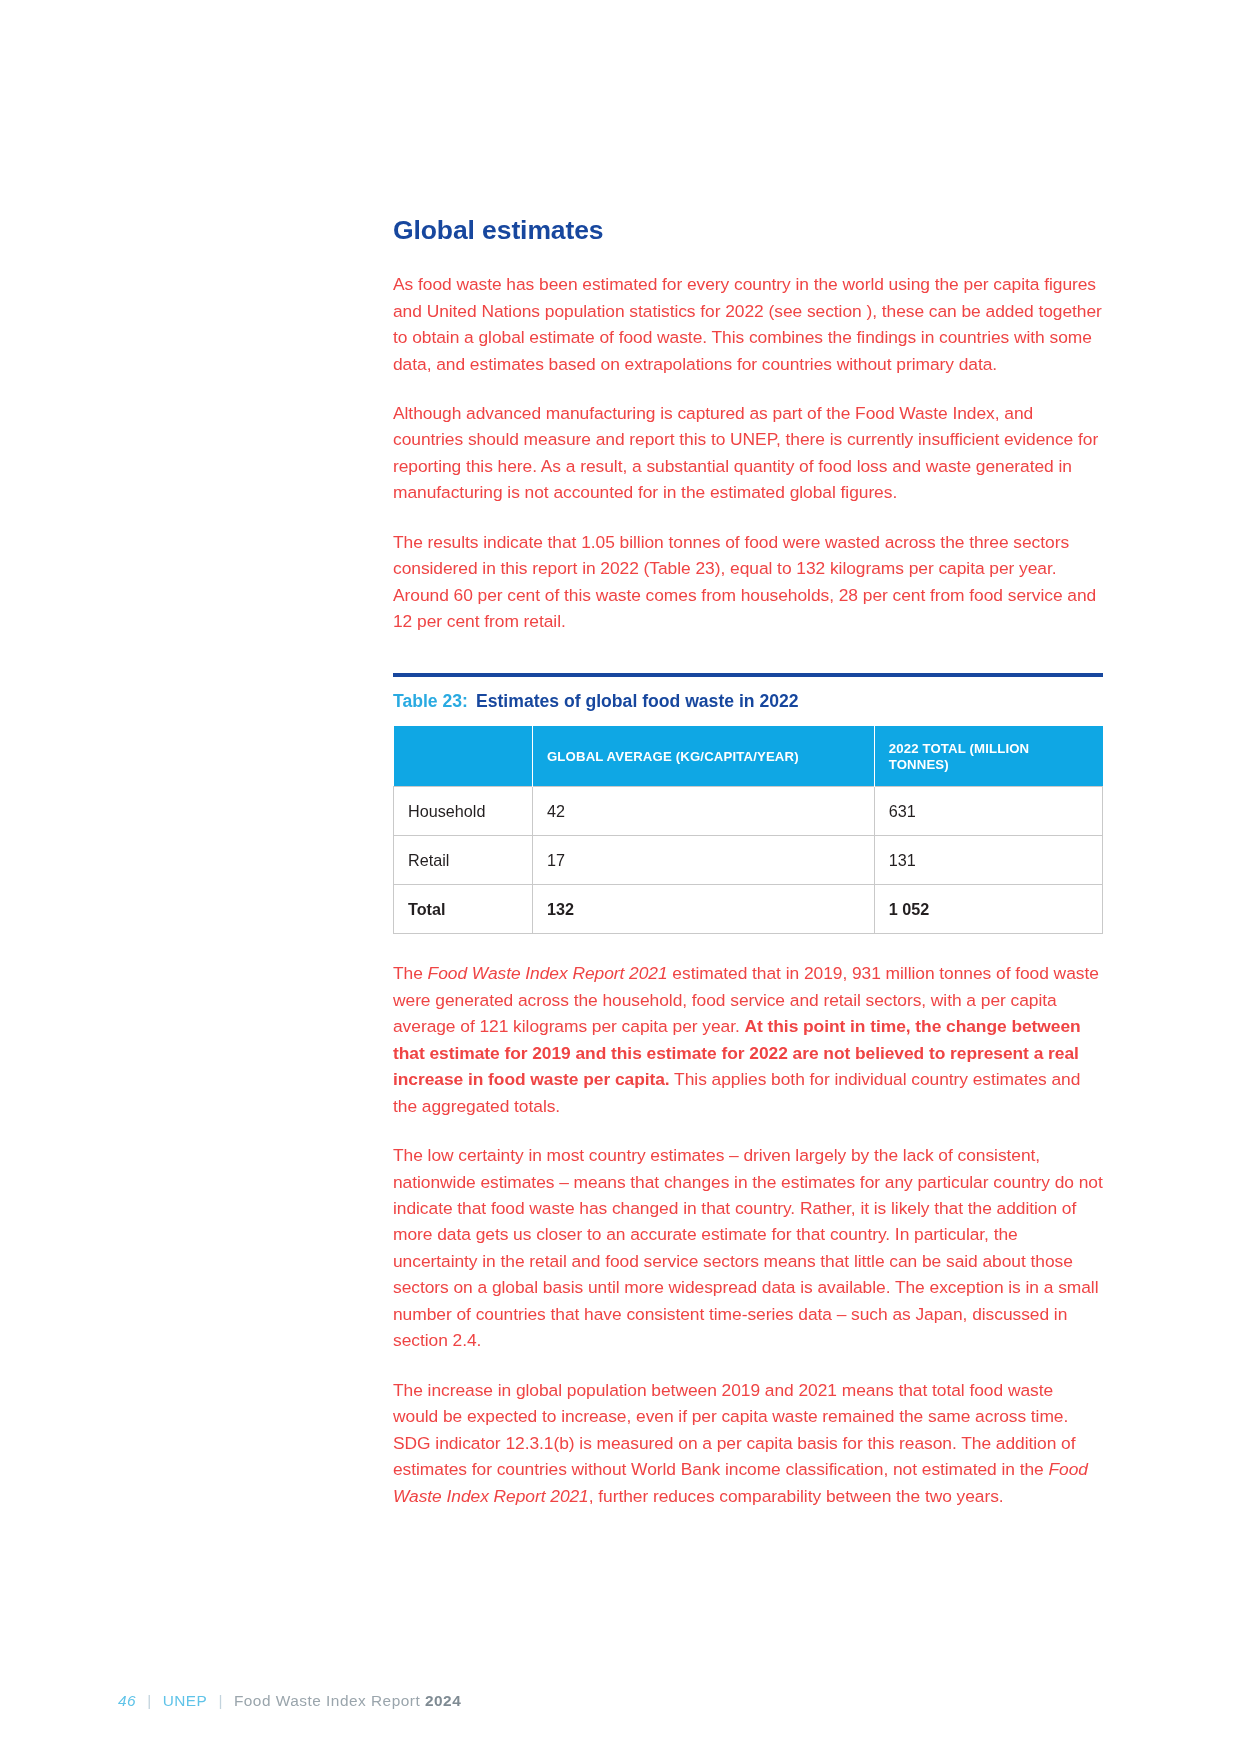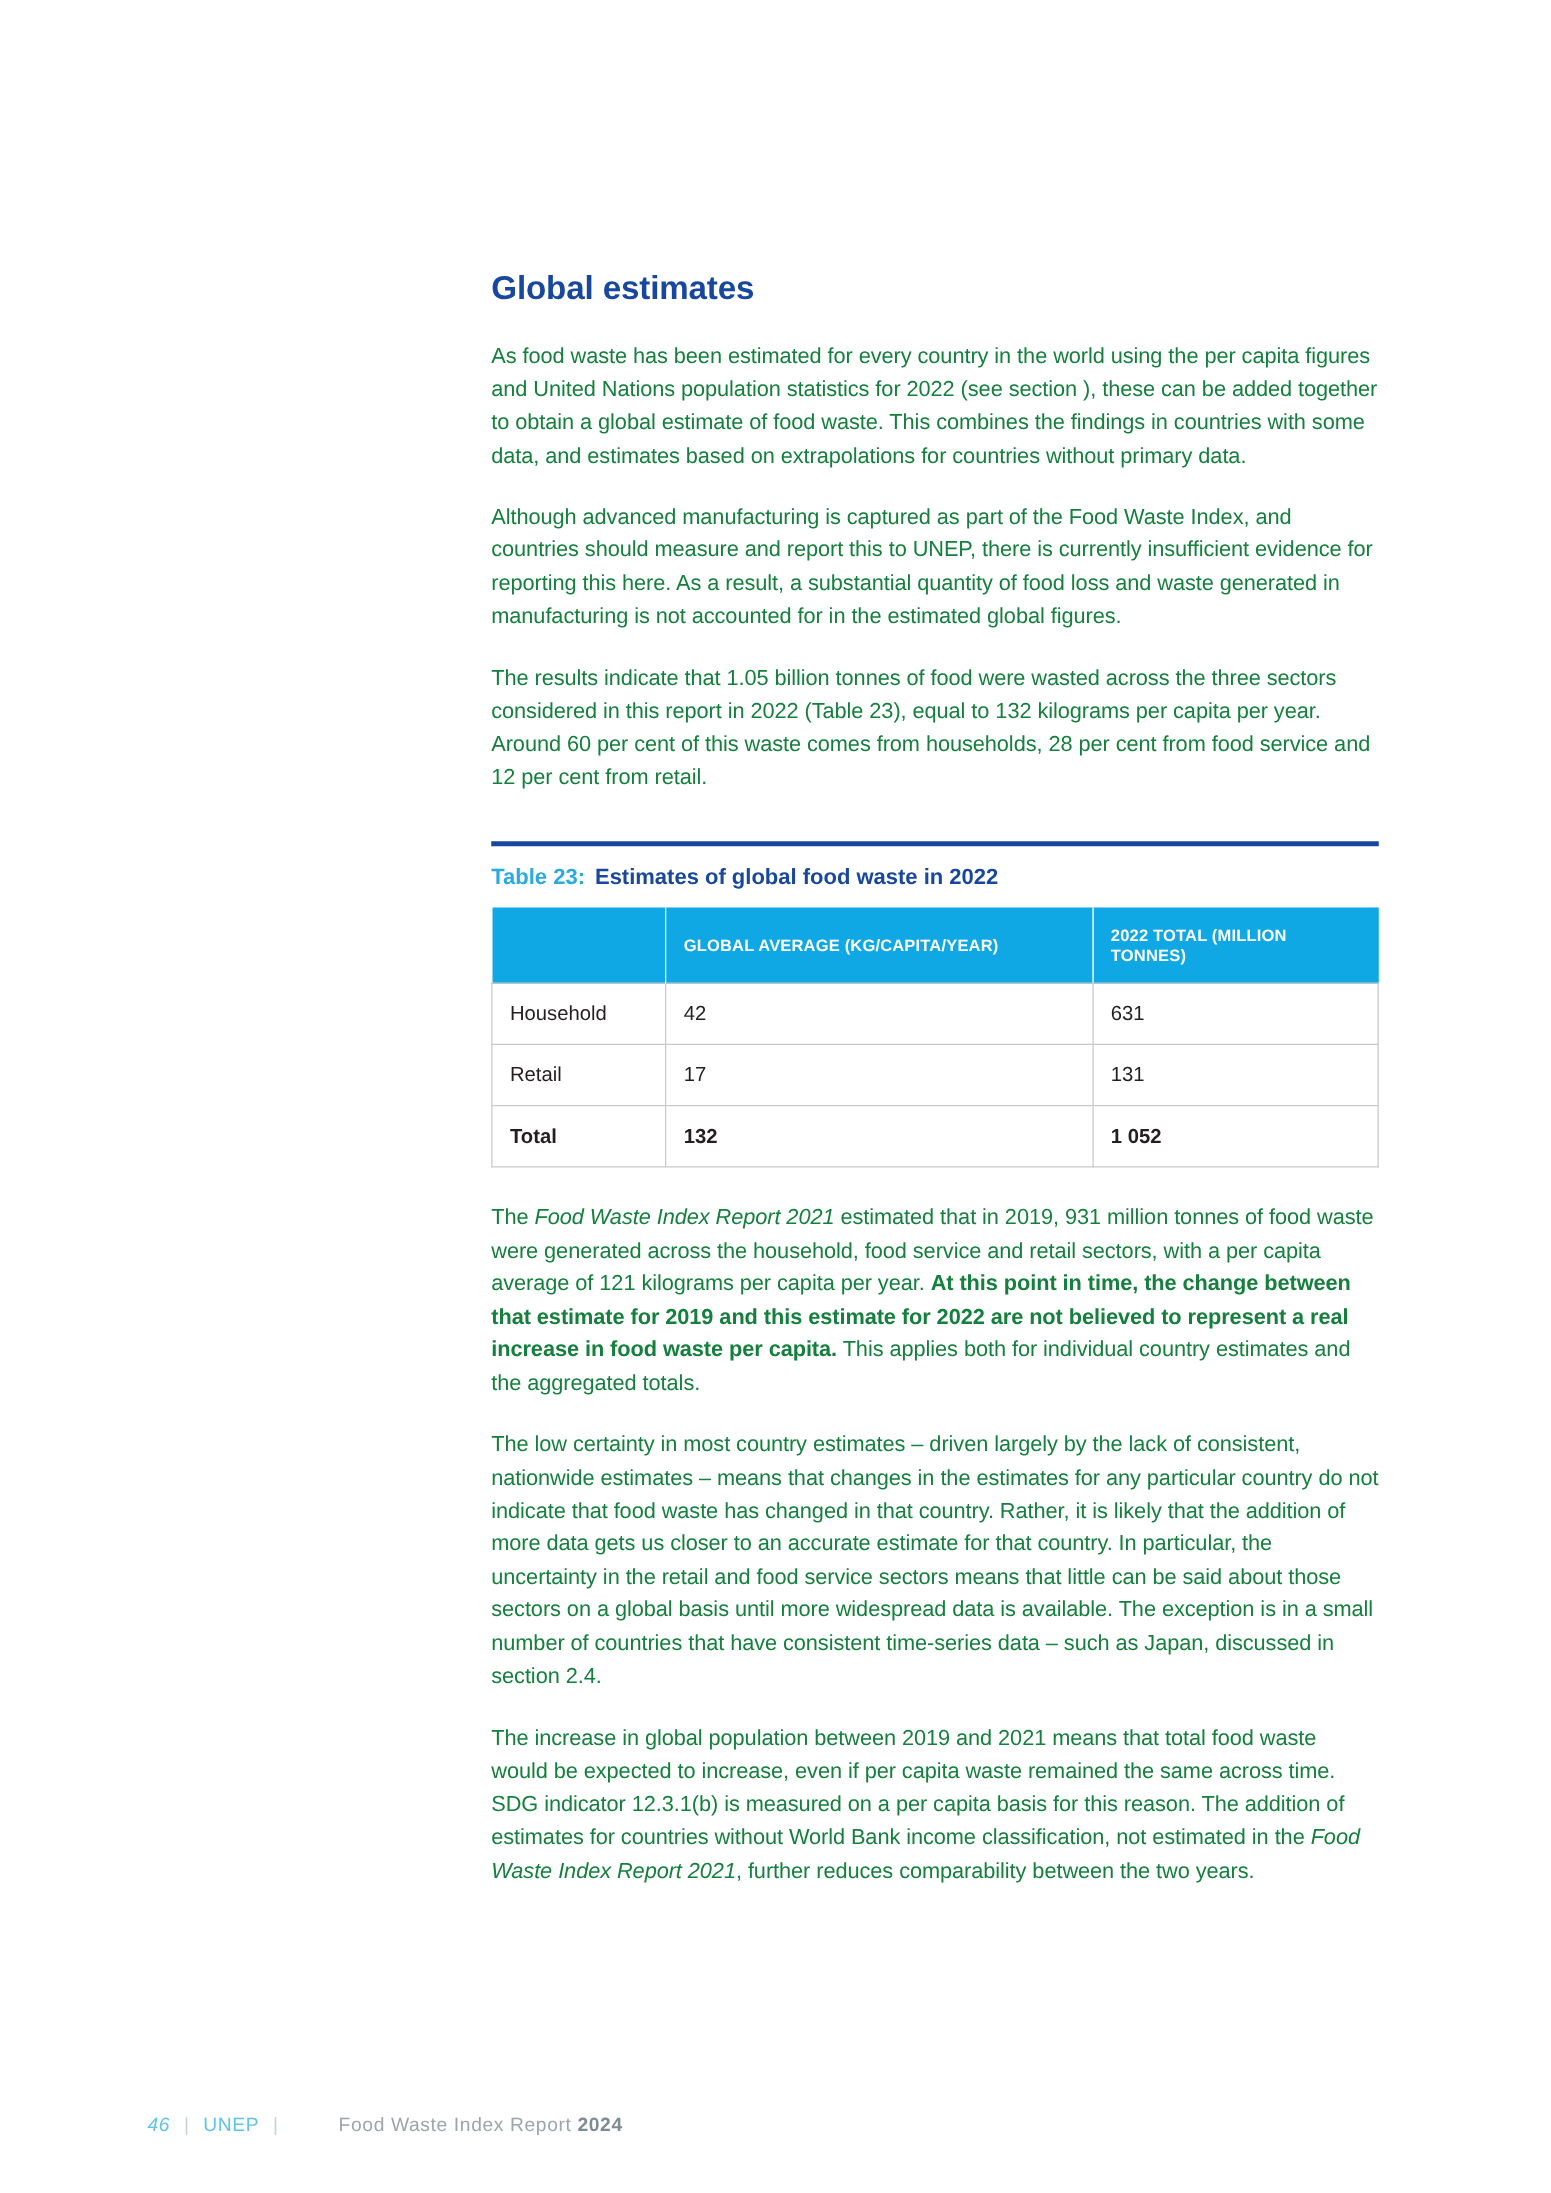--- a/index.html
+++ b/index.html
@@ -36,21 +36,21 @@
     color: #17479e;
     letter-spacing: -0.1px;
     margin: 0 0 26px 0;
     line-height: 1.1;
   }
 
   
   p.body {
     font-size: 17.4px;
     line-height: 1.52;
-    color: #15803d;
+    color: #ef4444;
     margin: 0 0 23px 0;
     letter-spacing: -0.05px;
   }
   p.body:last-child { margin-bottom: 0; }
 
   em.ital { font-style: italic; }
   strong.bld { font-weight: bold; }
 
   
   .table-block {
@@ -117,21 +117,21 @@
     position: absolute;
     left: 118px;
     top: 1692px;
     font-size: 15.4px;
     letter-spacing: 0.5px;
     white-space: nowrap;
   }
   .footer .pg { color: #5fc3e8; font-style: italic; }
   .footer .sep { color: #c2d3dd; margin: 0 11px; }
   .footer .org { color: #5fc3e8; }
-  .footer .rep { color: #9aa5ac; margin-left: 37px; }
+  .footer .rep { color: #9aa5ac; }
   .footer .yr { color: #7f8b93; font-weight: bold; }
 </style>
 </head>
 <body>
 
 <div class="page">
 
   <div class="content">
 
     <h1 class="section-heading">Global estimates</h1>

